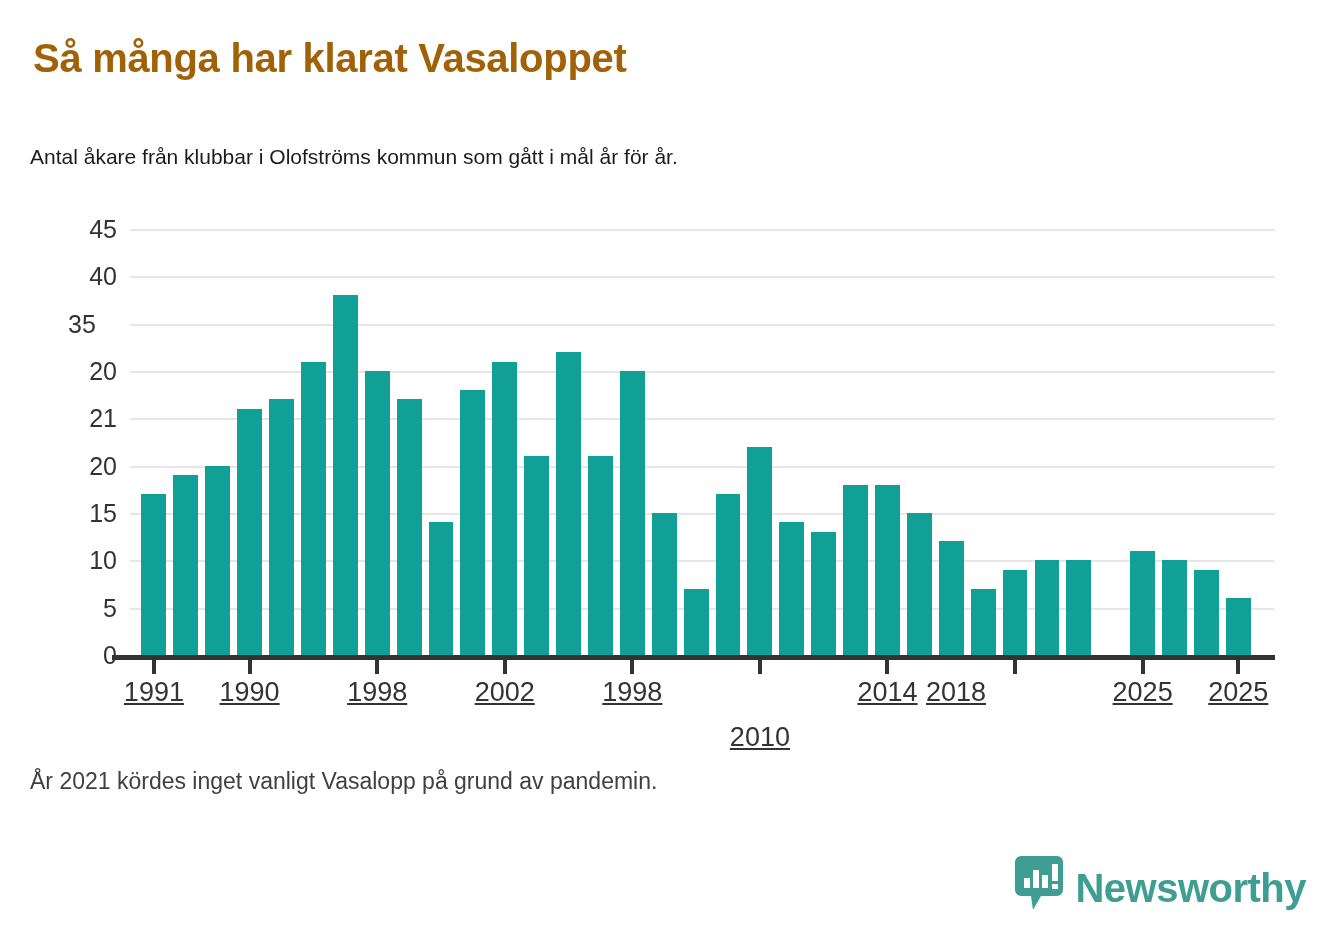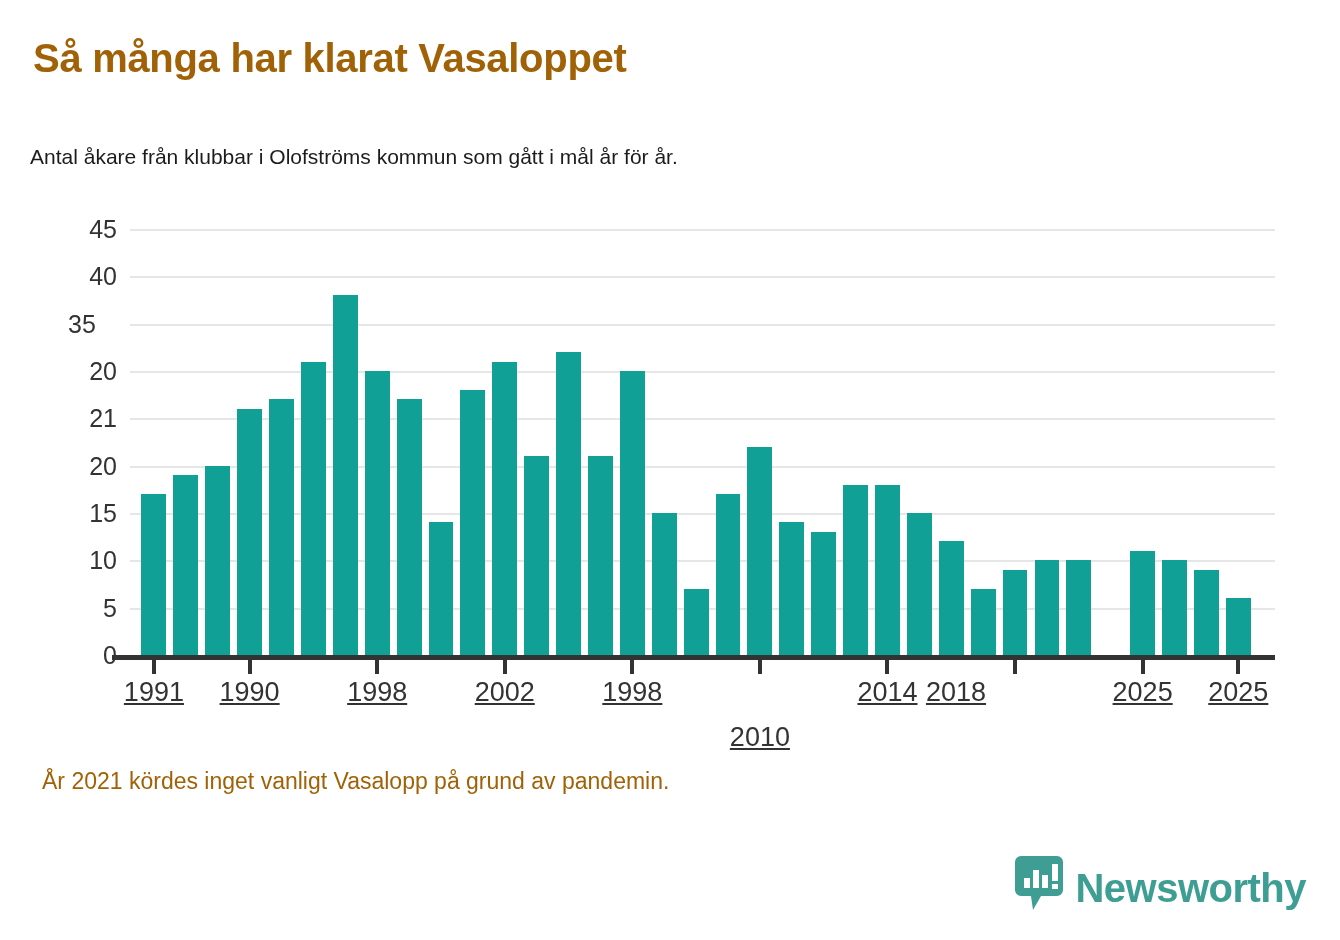--- a/index.html
+++ b/index.html
@@ -100,23 +100,22 @@
     transform:translateX(-50%);
     white-space:nowrap;
     text-decoration:underline;
   }
 
   
   .footnote {
     position:absolute;
     left:30px; top:768px;
     font-size:23px;
-    color:#a16207;
-    white-space:nowrap;
-    margin-left:12px;
+    color:#404040;
+    white-space:nowrap;
   }
 
   
   .logo {
     position:absolute;
     right:34px; top:855px;
     display:flex;
     align-items:center;
     gap:12px;
   }

